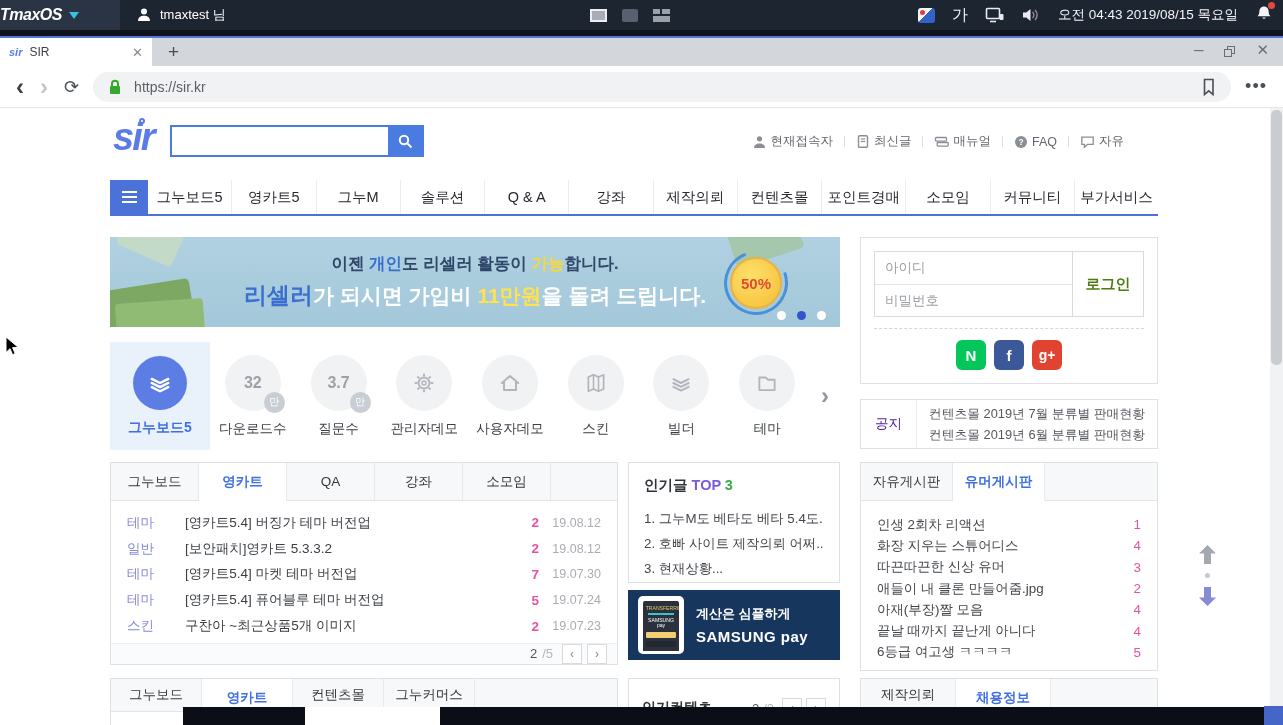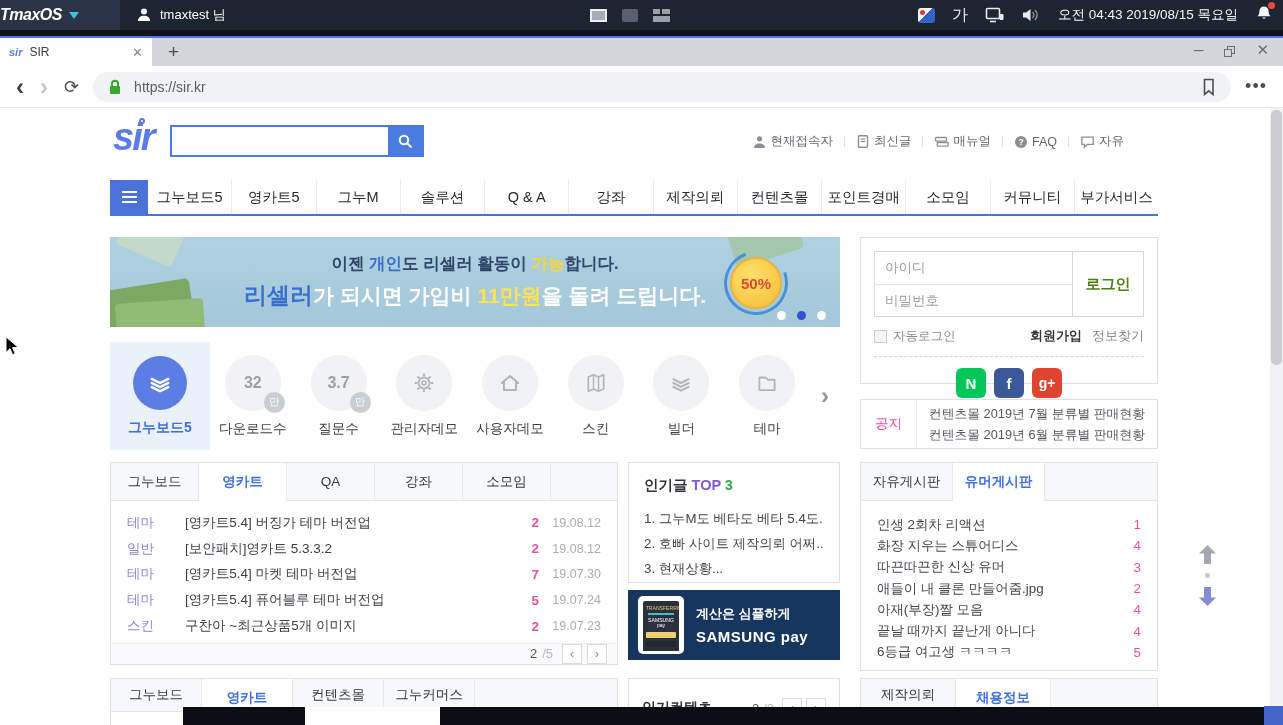--- a/index.html
+++ b/index.html
@@ -152,21 +152,21 @@
   .auto-label { color:#84898f; }
   .login-sub .spacer { flex:1; }
   .join { font-weight:bold; color:#33373c; margin-right:10px; font-size:13px; }
   .find { color:#84898f; font-size:13px; }
   .dash { border-top:1px dashed #d4d7da; margin-top:11px; }
   .socials { display:flex; justify-content:center; gap:8px; margin-top:11px; }
   .soc { width:30px; height:30px; border-radius:6px; color:#fff; font-weight:bold; font-size:15px; display:flex; align-items:center; justify-content:center; }
   .soc.naver { background:#03c75a; } .soc.facebook { background:#3b5998; } .soc.googleplus { background:#e0432f; font-size:14px; }
 
   .notice-box { height:50px; margin-bottom:13px; display:flex; align-items:stretch; }
-  .notice-label { width:64px; display:flex; align-items:center; justify-content:center; font-size:13.5px; color:#ec4899; border-right:1px solid #ececee; }
+  .notice-label { width:64px; display:flex; align-items:center; justify-content:center; font-size:13.5px; color:#4c1d95; border-right:1px solid #ececee; }
   .notice-list { flex:1; list-style:none; display:flex; flex-direction:column; justify-content:center; padding:0 12px; }
   .notice-list li { font-size:12.8px; color:#54585e; line-height:21px; white-space:nowrap; overflow:hidden; }
 
   .humor-box { height:209px; display:flex; flex-direction:column; margin-bottom:7px; }
   .humor-box .box-tab { width:92px; }
   .humor-list { list-style:none; padding:13px 16px; }
   .humor-list li { display:flex; font-size:13.4px; color:#43474c; height:21.3px; align-items:center; }
   .humor-list li .t { flex:1; white-space:nowrap; overflow:hidden; }
   .humor-list li .c { color:#e9519e; }
 
@@ -566,27 +566,20 @@
       <div class="col-right">
 
         <div class="box login-box">
           <div class="login-grid">
             <div class="login-fields">
               <input type="text" placeholder="아이디" style="">
               <input type="password" placeholder="비밀번호" style="">
             </div>
             <div class="login-btn">로그인</div>
           </div>
-          <div class="login-sub">
-            <span class="chk"></span>
-            <span class="auto-label">자동로그인</span>
-            <span class="spacer"></span>
-            <span class="join">회원가입</span>
-            <span class="find">정보찾기</span>
-          </div>
           <div class="dash"></div>
           <div class="socials">
             <span class="soc naver">N</span>
             <span class="soc facebook">f</span>
             <span class="soc googleplus">g+</span>
           </div>
         </div>
 
         <div class="box notice-box">
           <div class="notice-label">공지</div>

